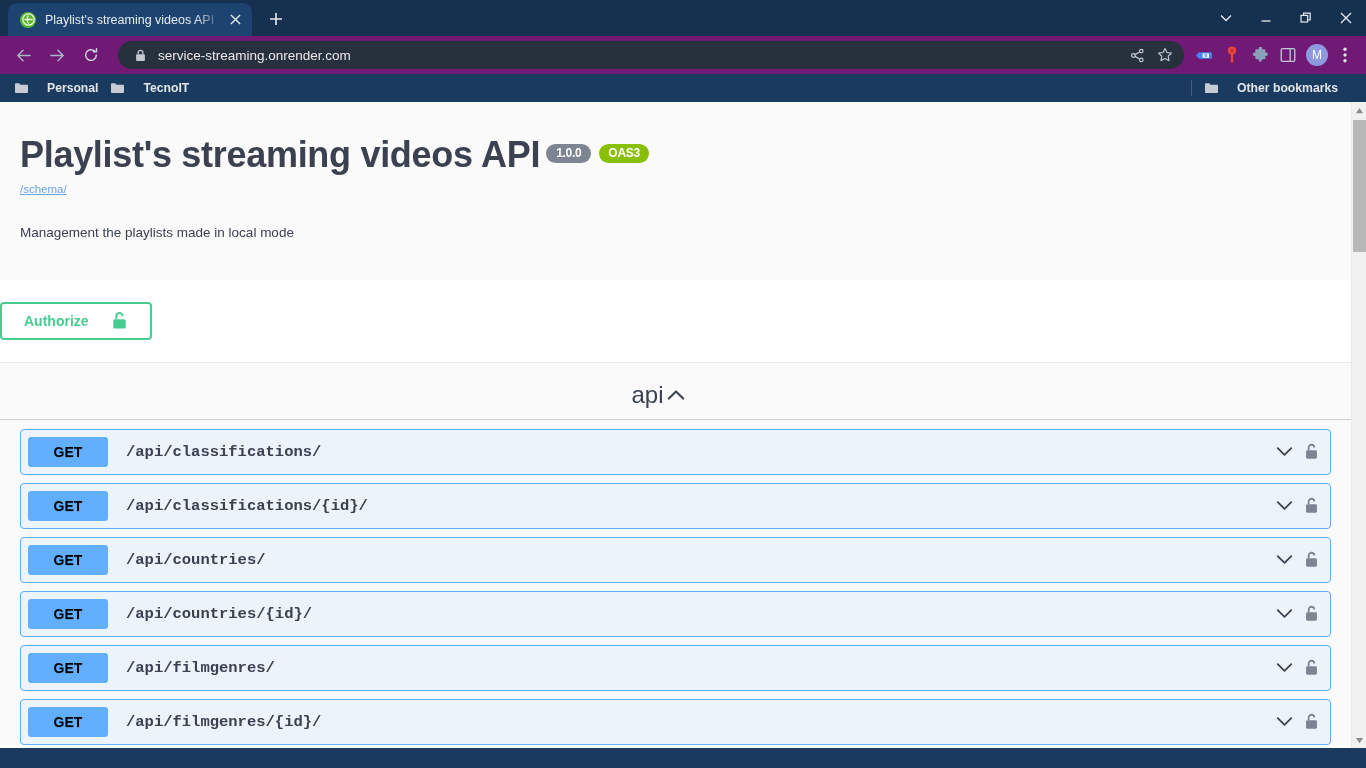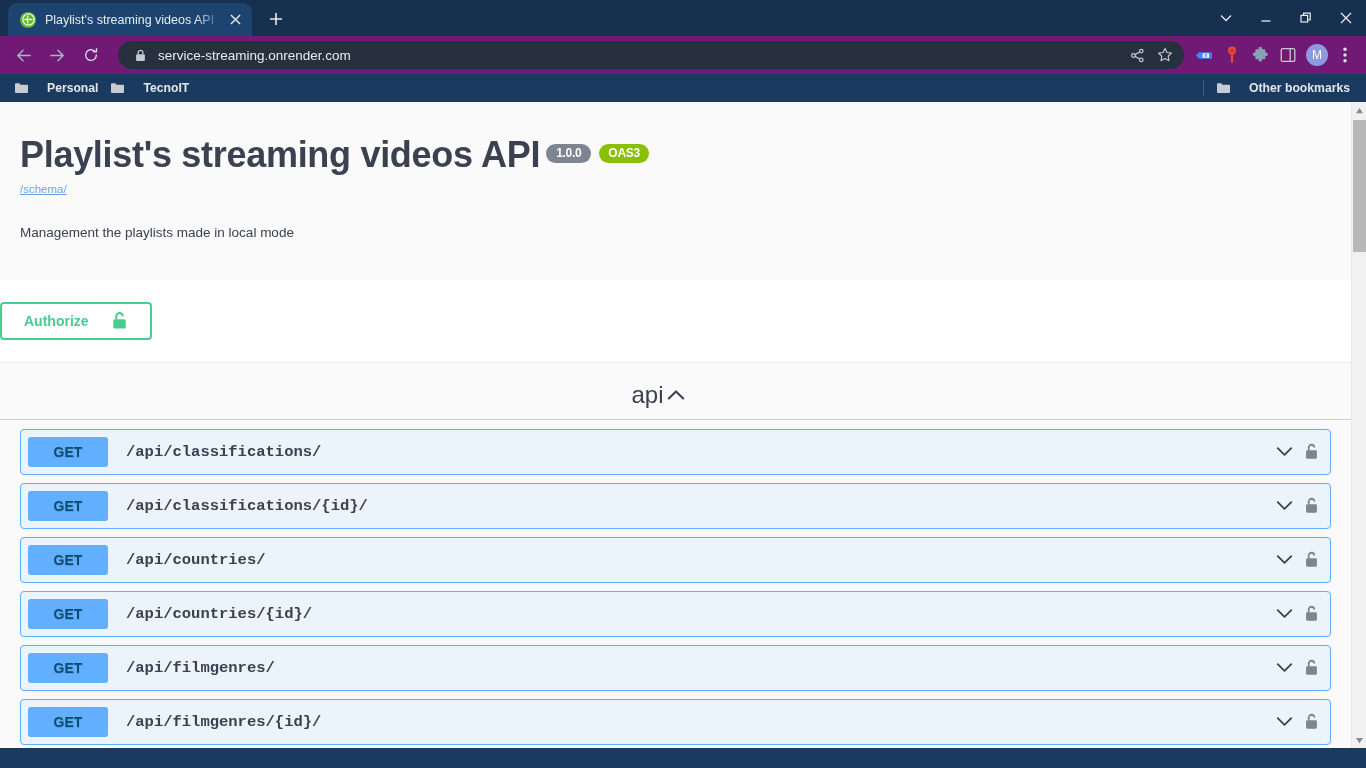--- a/index.html
+++ b/index.html
@@ -70,21 +70,21 @@
     margin: 0 4px;
   }
   .menu-dots { width: 26px; height: 30px; display:flex; align-items:center; justify-content:center; color:#dfe3e8; }
 
   .bookmarks {
     height: 28px; background: #1b3a5f; display: flex; align-items: center;
     padding: 0 10px; flex: 0 0 28px; position: relative;
   }
   .bm { display: flex; align-items: center; gap: 18px; padding: 2px 8px 2px 4px; color: #e2e6ea; font-size: 12.2px; white-space: nowrap; font-weight: bold; }
   .bm-folder { width: 15px; height: 13px; flex: 0 0 15px; }
-  .bm-right { position: absolute; right: 8px; display: flex; align-items: center; }
+  .bm-right { position: absolute; right: 20px; display: flex; align-items: center; }
   .bm-sep { width: 1px; height: 16px; background: #43607f; margin-right: 8px; }
 
   
   .viewport { flex: 1; background: #fff; position: relative; overflow: hidden; display: flex; }
   .pagearea { flex: 1; position: relative; overflow: hidden; background: #fff; }
 
   
   .swagger { width: 100%; font-family: "Liberation Sans", sans-serif; }
   .info-block { background: #fafafa; padding: 34px 0 40px 0; }
   .container { max-width: 1326px; padding: 0 20px; margin: 0; }
@@ -123,21 +123,21 @@
   .tag-name { font-size: 24px; color: #3b4151; }
   .tag-toggle { width: 24px; height: 24px; display:flex; align-items:center; justify-content:center; margin-right: 40px; }
 
   .op-list { padding: 9px 20px 0 20px; }
   .op-block {
     background: #ebf3fb; border: 1px solid #61affe; border-radius: 4px;
     margin-bottom: 8px; display: flex; align-items: center; height: 46px;
     box-shadow: 0 0 3px rgba(97,175,254,0.10);
   }
   .op-method {
-    background: #61affe; color: #0c4a6e; font-size: 14px; font-weight: bold;
+    background: #61affe; color: #000000; font-size: 14px; font-weight: bold;
     font-family: "Liberation Sans", sans-serif;
     border-radius: 3px; width: 80px; height: 30px; margin-left: 7px;
     display: flex; align-items: center; justify-content: center;
     text-shadow: 0 1px 0 rgba(0,0,0,0.1);
   }
   .op-path {
     font-family: "Liberation Mono", monospace; font-size: 15.5px; font-weight: bold;
     color: #3b4151; margin-left: 18px; flex: 1;
   }
   .op-right { display: flex; align-items: center; gap: 8px; padding-right: 10px; }

